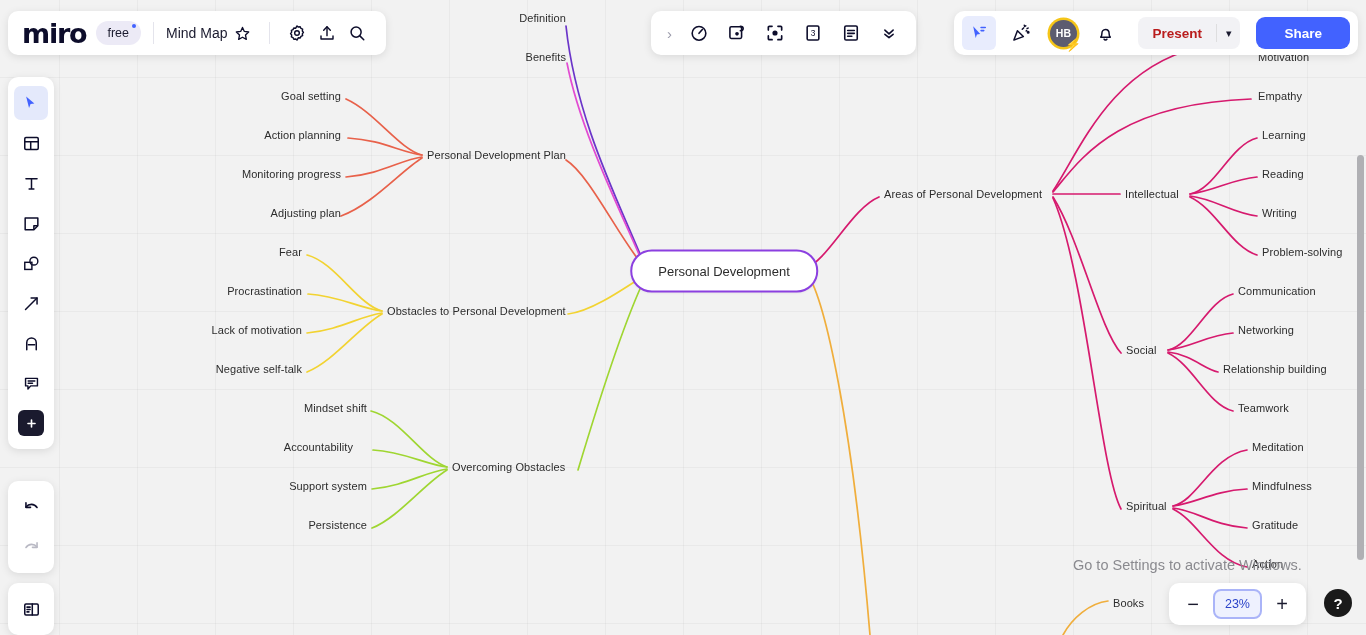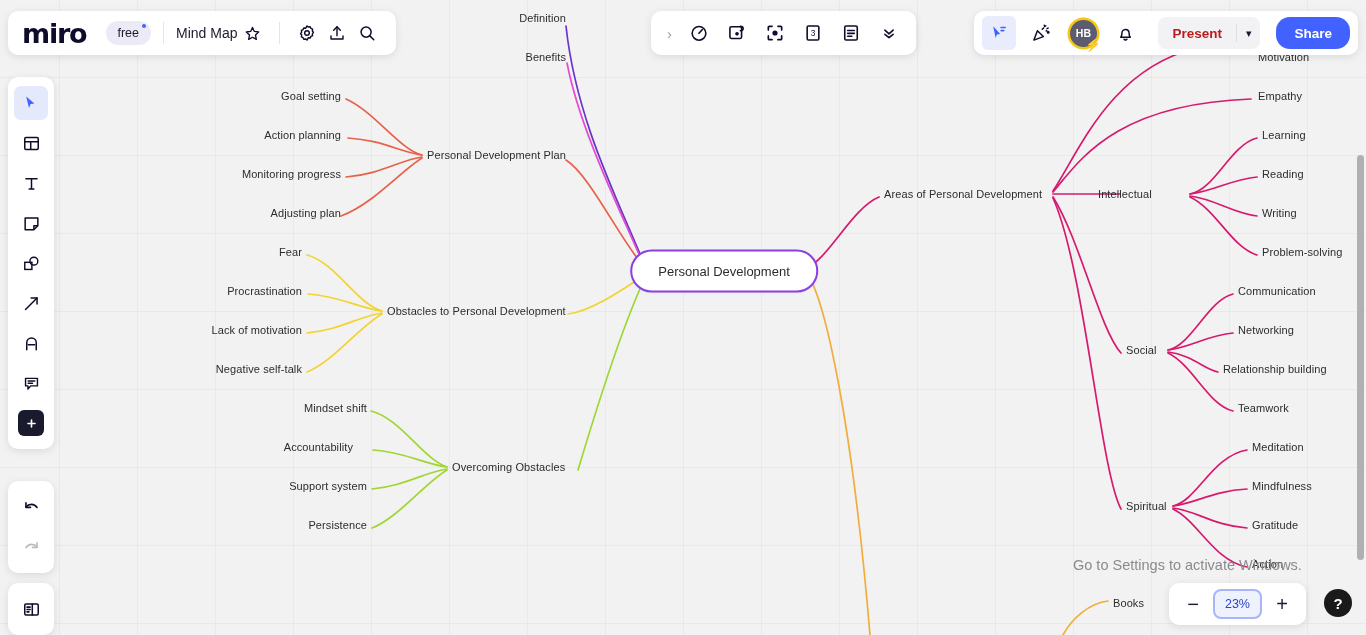--- a/index.html
+++ b/index.html
@@ -54,21 +54,21 @@
     background: #fff;
     border-radius: 10px;
     box-shadow: 0 2px 8px rgba(0,0,0,0.10);
     display: flex;
     align-items: center;
     height: 44px;
   }
   #hdr-left { left: 8px; top: 11px; padding: 0 14px; gap: 0; }
   .miro-logo {
     font-size: 27px; font-weight: 700; color: #0d0d2b;
-    letter-spacing: -1.2px; line-height: 1; padding-right: 20px;
+    letter-spacing: -1.2px; line-height: 1; padding-right: 10px;
     font-family: "DejaVu Sans", sans-serif;
   }
   .free-pill {
     background: #eceaf6; color: #1a1a2e; font-size: 12.5px;
     border-radius: 13px; padding: 5px 12px 5px 11px; position: relative;
     font-weight: 500;
   }
   .free-pill .dot {
     position: absolute; top: 3px; right: 5px;
     width: 4px; height: 4px; border-radius: 50%; background: #4262ff;
@@ -99,21 +99,21 @@
   .avatar .bolt { position: absolute; right: -5px; bottom: -4px; font-size: 13px; color: #f5c518; line-height: 1; }
   .present-group {
     display: flex; align-items: center; background: #f2f2f5; border-radius: 8px;
     height: 32px; margin-left: 8px;
   }
   .present-btn { font-size: 13.5px; font-weight: 600; color: #b91c1c; padding: 0 14px; cursor: pointer; }
   .present-sep { width: 1px; height: 18px; background: #dededf; }
   .present-caret { padding: 0 9px; font-size: 11px; color: #1a1a2e; cursor: pointer; }
   .share-btn {
     background: #4262ff; color: #fff; font-size: 13.5px; font-weight: 600;
-    border: none; border-radius: 14px; height: 32px; padding: 0 18px;
+    border: none; border-radius: 9px; height: 32px; padding: 0 28px;
     margin-left: 8px; cursor: pointer; font-family: inherit;
   }
 
   
   .sb-card {
     position: absolute; left: 8px;
     width: 46px; background: #fff; border-radius: 10px;
     box-shadow: 0 2px 8px rgba(0,0,0,0.10);
     display: flex; flex-direction: column; align-items: center;
     padding: 6px 0;
@@ -229,21 +229,21 @@
         <div class="node left" style="left: 302px; top: 330px;">Lack of motivation</div>
         <div class="node left" style="left: 302px; top: 369px;">Negative self-talk</div>
         <div class="node right" style="left: 452px; top: 467px;">Overcoming Obstacles</div>
         <div class="node left" style="left: 367px; top: 408px;">Mindset shift</div>
         <div class="node left" style="left: 353px; top: 447px;">Accountability</div>
         <div class="node left" style="left: 367px; top: 486px;">Support system</div>
         <div class="node left" style="left: 367px; top: 525px;">Persistence</div>
         <div class="node right" style="left: 884px; top: 194px;">Areas of Personal Development</div>
         <div class="node right" style="left: 1258px; top: 57px;">Motivation</div>
         <div class="node right" style="left: 1258px; top: 96px;">Empathy</div>
-        <div class="node right" style="left: 1098px; top: 194px;">Intellectual</div>
+        <div class="node right" style="left: 1125px; top: 194px;">Intellectual</div>
         <div class="node right" style="left: 1262px; top: 135px;">Learning</div>
         <div class="node right" style="left: 1262px; top: 174px;">Reading</div>
         <div class="node right" style="left: 1262px; top: 213px;">Writing</div>
         <div class="node right" style="left: 1262px; top: 252px;">Problem-solving</div>
         <div class="node right" style="left: 1126px; top: 350px;">Social</div>
         <div class="node right" style="left: 1238px; top: 291px;">Communication</div>
         <div class="node right" style="left: 1238px; top: 330px;">Networking</div>
         <div class="node right" style="left: 1223px; top: 369px;">Relationship building</div>
         <div class="node right" style="left: 1238px; top: 408px; text-align: center;">Teamwork</div>
         <div class="node right" style="left: 1126px; top: 506px;">Spiritual</div>

